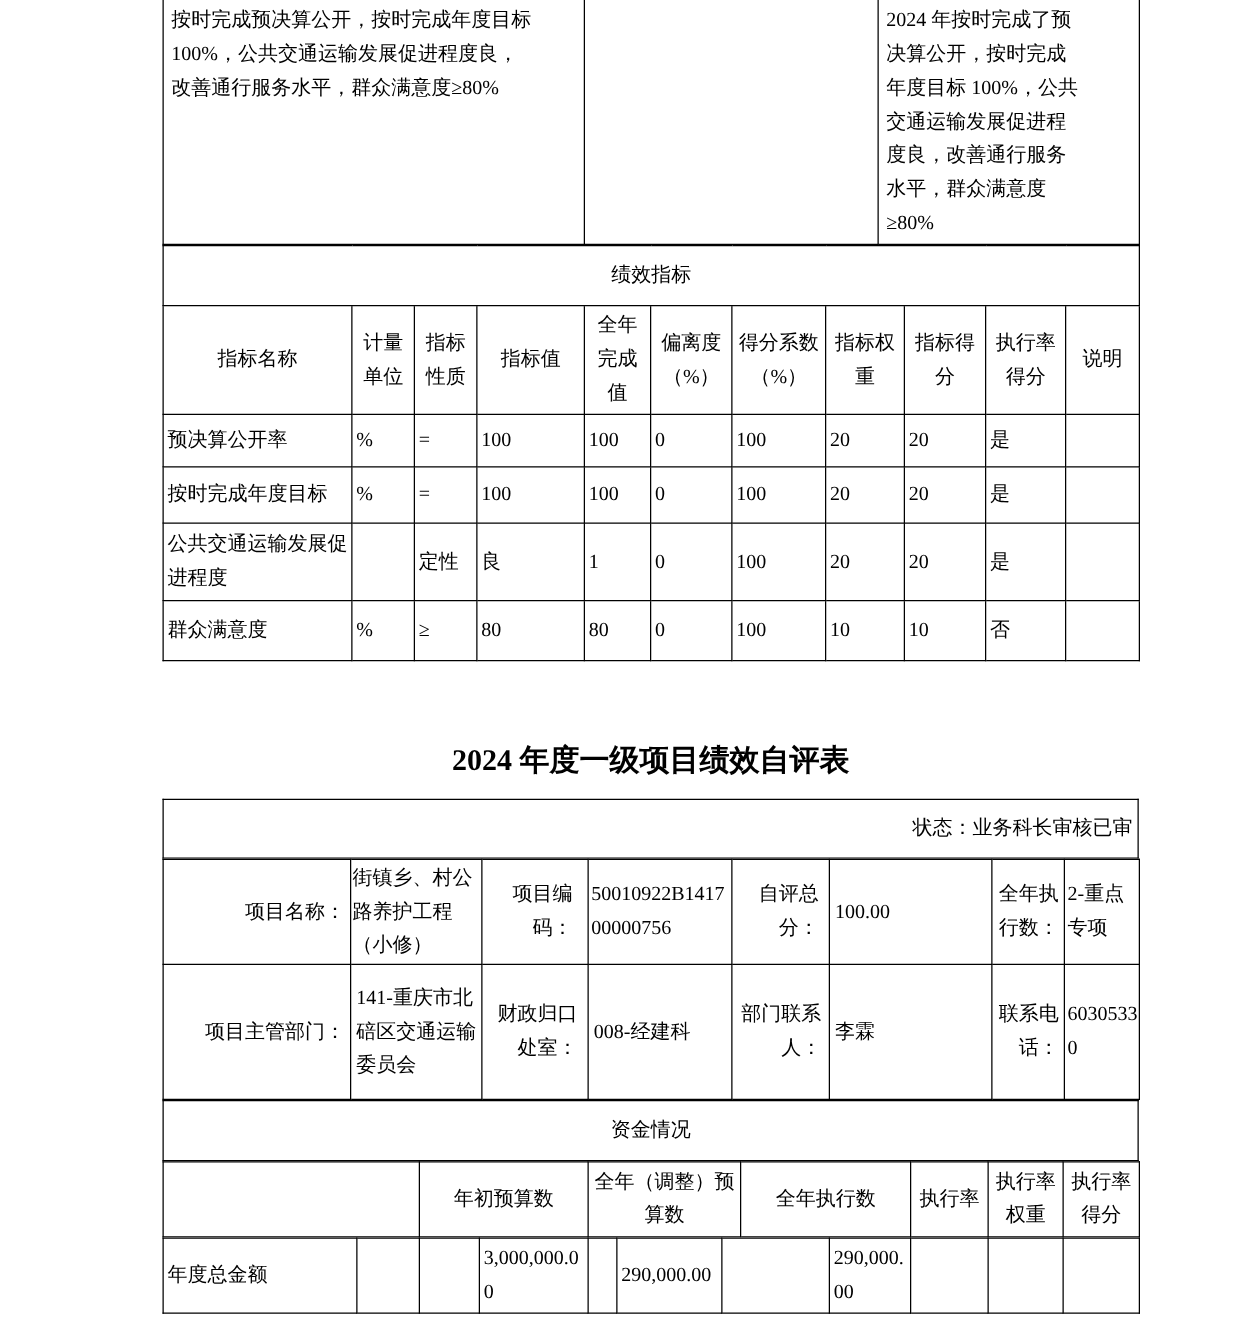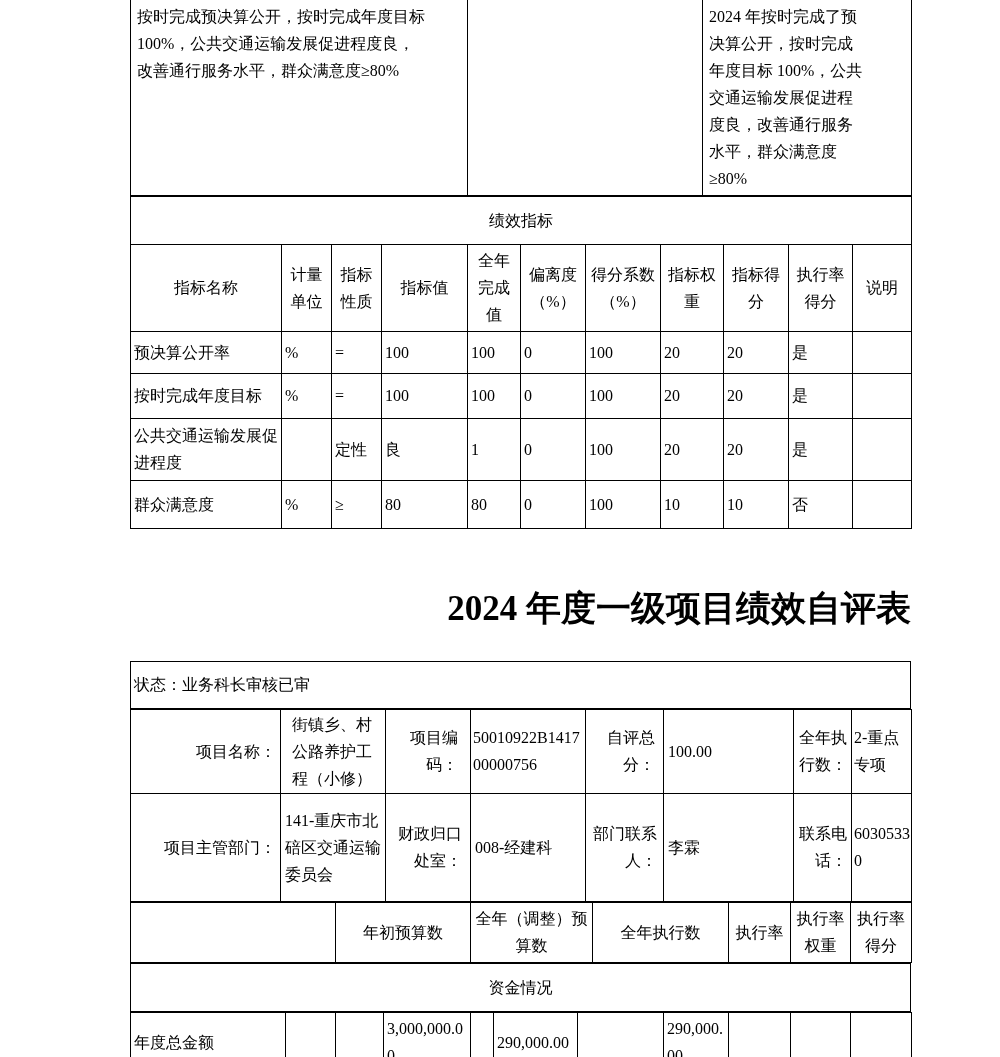--- a/index.html
+++ b/index.html
@@ -28,26 +28,26 @@
   .sec { text-align: center; }
   .hc { text-align: center; padding: 1px 3px; }
   .al { text-align: left; }
   .ar { padding-right: 3px; }
   .lblr { text-align: right; padding-right: 4px; }
   .p12 { padding: 1px 12px; }
   .p8  { padding: 1px 8px; }
   .p6  { padding: 16px 6px; }
   .p4  { padding: 1px 4px; }
   .val { text-align: left; padding: 13px 4px; word-break: break-all; }
-  .p5v { padding: 1px 11px; }
+  .p5v { padding: 1px 1px; }
   .p1v { padding: 1px 1px 1px 2px; }
   .num { text-align: left; word-break: break-all; padding: 1px 3px; }
-  .statusCell { padding-right: 4px; }
-  .title { width: 781px; margin: 60px 0 32px 130px; text-align: right;
-           font-size: 35px; font-weight: bold; line-height: 40px; }
+  .statusCell { text-align: right; padding-right: 4px; }
+  .title { width: 781px; margin: 60px 0 10px 130px; text-align: center;
+           font-size: 24px; font-weight: bold; line-height: 40px; }
 </style>
 </head>
 <body>
 
 <div class="page">
   <div class="doc">
 
     <table>
       <colgroup>
           <col style="width:337px">
@@ -191,46 +191,46 @@
         <td class="val">008-经建科</td>
         <td class="lblr p6">部门联系人：</td>
         <td class="val">李霖</td>
         <td class="lblr p4">联系电话：</td>
         <td class="val p1v">60305330</td>
       </tr>
     </tbody>
       </table>
 
     <table>
+      <tbody>
+          <tr class="hFSec">
+        <td class="sec">资金情况</td>
+      </tr>
+    </tbody>
+      </table>
+
+    <table>
       <colgroup>
         <col style="width:205px">
           <col style="width:135px">
           <col style="width:122px">
           <col style="width:136px">
         <col style="width:62px">
           <col style="width:60px">
           <col style="width:61px">
       </colgroup>
       <tbody>
           <tr class="hFHdr">
         <td class="hc"></td>
         <td class="hc">年初预算数</td>
         <td class="hc">全年（调整）预算数</td>
         <td class="hc">全年执行数</td>
         <td class="hc">执行率</td>
         <td class="hc">执行率权重</td>
         <td class="hc">执行率得分</td>
-      </tr>
-    </tbody>
-      </table>
-
-    <table>
-      <tbody>
-          <tr class="hFSec">
-        <td class="sec">资金情况</td>
       </tr>
     </tbody>
       </table>
 
     <table>
       <colgroup>
         <col style="width:155px">
           <col style="width:50px">
           <col style="width:48px">
           <col style="width:87px">

